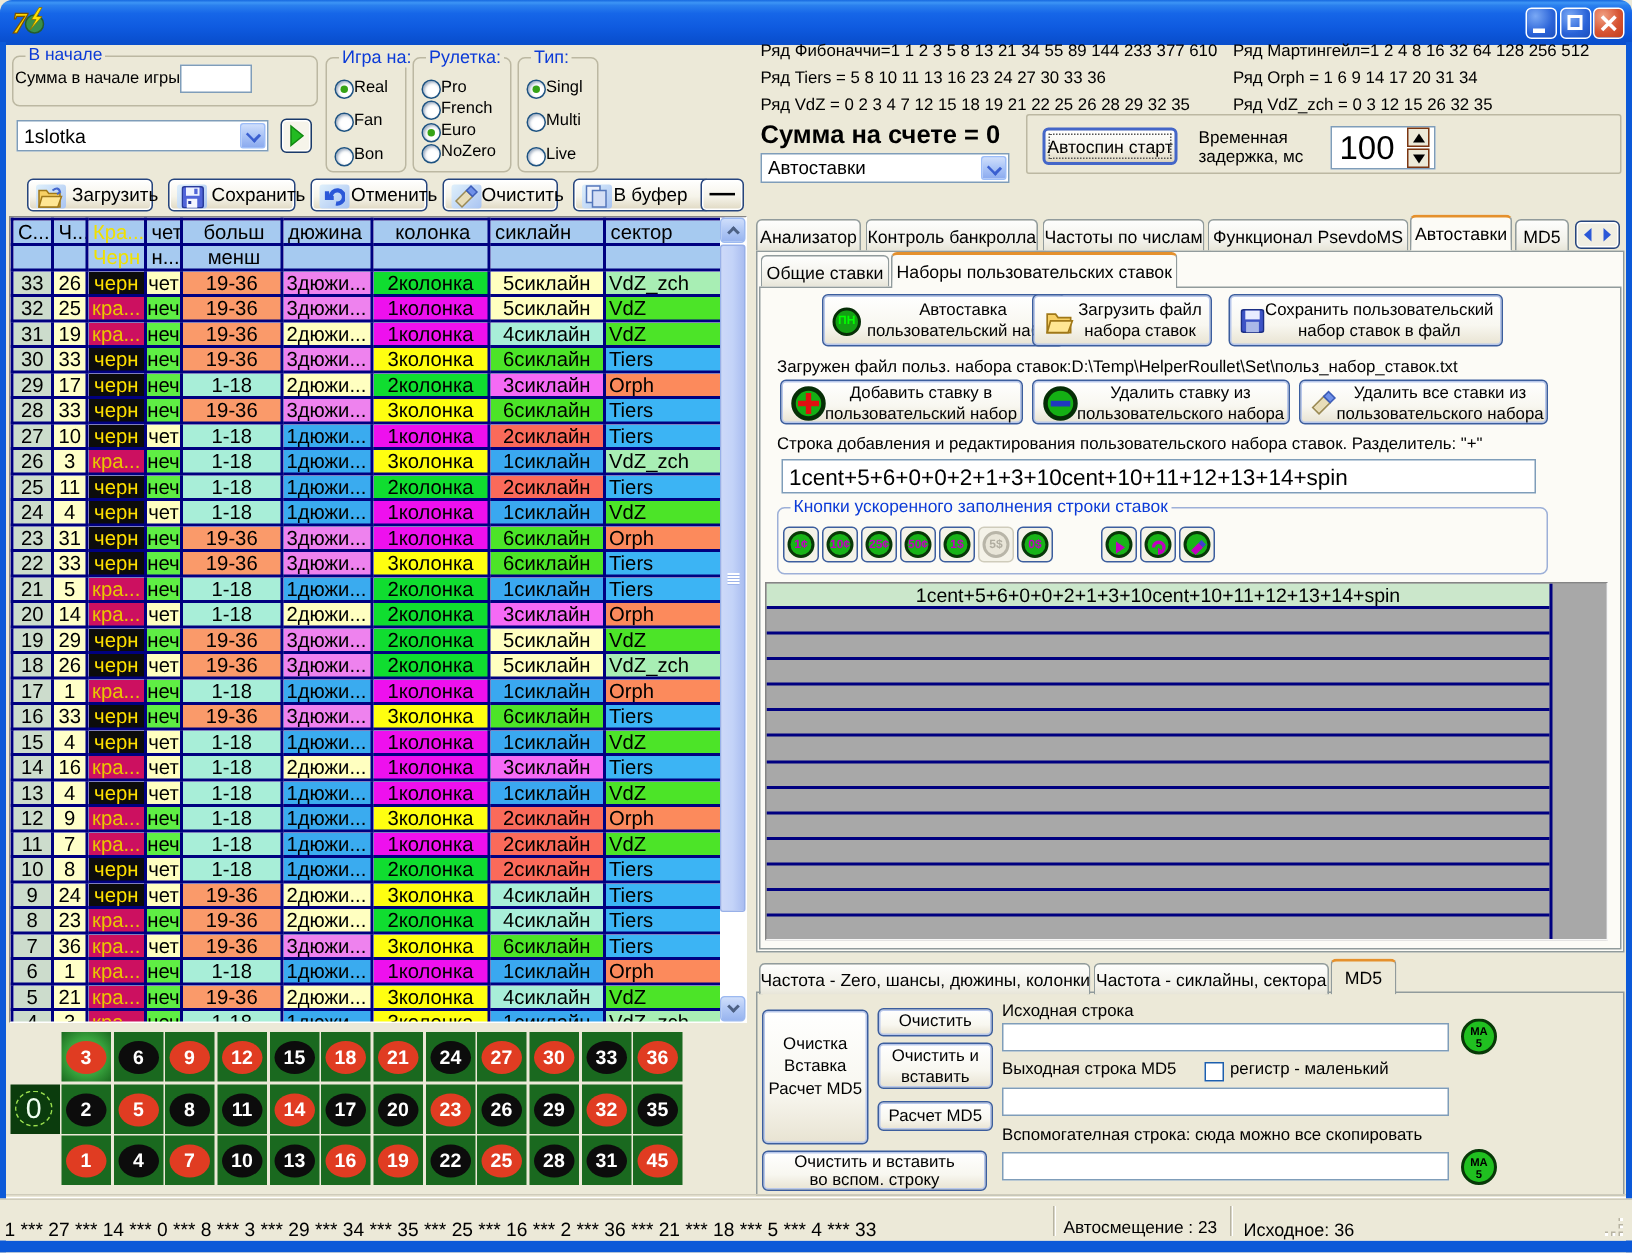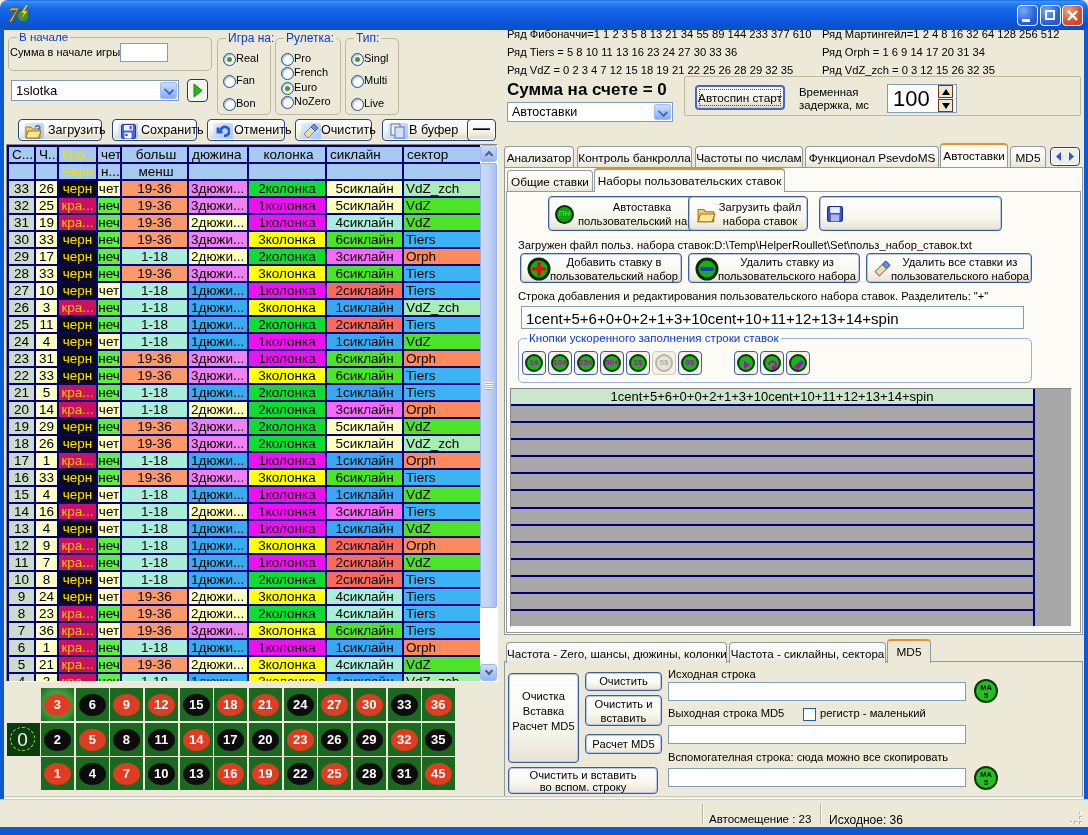--- a/index.html
+++ b/index.html
@@ -726,20 +726,21 @@
       <path d="M3 7 h13 l-2.5 7 H1 Z" fill="#ffe694" stroke="#a07818"></path>
     </svg>
  <div style="margin-left:24px;padding-top:3px;line-height:14px">Загрузить файл<br>набора ставок</div>
   </div>
 <div class="rbtn" style="left:819px;top:196px;width:183px;height:35px">
  <svg width="16" height="16" style="position:absolute;left:7px;top:9px" viewBox="0 0 15 15">
       <rect x="0.5" y="0.5" width="14" height="14" rx="1.5" fill="#3d53c5" stroke="#1c2f86"></rect>
       <rect x="3" y="1" width="9" height="5.5" fill="#e8ecff"></rect>
       <rect x="3.5" y="8" width="8" height="6.5" fill="#aab8e8"></rect>
     </svg>
+ <div style="margin-left:18px;padding-top:3px;line-height:14px">Сохранить пользовательский<br>набор ставок в файл</div>
   </div>
 <div class="lbl" style="left:518px;top:239px;font-size:11.2px">Загружен файл польз. набора ставок:D:\Temp\HelperRoullet\Set\польз_набор_ставок.txt</div>
 
 <div class="rbtn" style="left:520px;top:253px;width:162px;height:30px">
  <svg width="24" height="24" style="position:absolute;left:6px;top:3px" viewBox="0 0 24 24">
       <circle cx="12" cy="12" r="10" fill="#14b014" stroke="#062e06" stroke-width="3"></circle>
       <path d="M10.2 5 h3.6 v5.2 H19 v3.6 h-5.2 V19 h-3.6 v-5.2 H5 v-3.6 h5.2 Z" fill="#e01010"></path>
     </svg>
  <div style="margin-left:26px;padding-top:1px;line-height:14px">Добавить ставку в<br>пользовательский набор</div>
   </div>
@@ -858,20 +859,21 @@
 <div class="lbl" style="left:668px;top:751px">Вспомогателная строка: сюда можно все скопировать</div>
 <div class="inp" style="left:668px;top:768px;width:298px;height:19px"></div>
 <svg width="26" height="26" style="position:absolute;left:974px;top:766px">
     <ellipse cx="12" cy="12" rx="11" ry="11" fill="#20c020" stroke="#083808" stroke-width="2"></ellipse>
     <text x="12" y="11" font-size="7.5" font-weight="bold" text-anchor="middle" fill="#000">MA</text>
     <text x="12" y="19" font-size="7.5" font-weight="bold" text-anchor="middle" fill="#000">5</text>
   </svg>
 
 <div style="position:absolute;left:4px;top:796px;width:1080px;height:3px;border-top:1px solid #cfccbb;border-bottom:1px solid #fff"></div>
 <div class="statusbar">
+ <div class="lbl" style="left:3px;top:12px;font-size:12.8px">1 *** 27 *** 14 *** 0 *** 8 *** 3 *** 29 *** 34 *** 35 *** 25 *** 16 *** 2 *** 36 *** 21 *** 18 *** 5 *** 4 *** 33</div>
  <div class="ssep" style="left:702px"></div>
  <div class="lbl" style="left:709px;top:13px;font-size:11.5px">Автосмещение : 23</div>
  <div class="ssep" style="left:820px"></div>
  <div class="lbl" style="left:829px;top:13px;font-size:12px">Исходное: 36</div>
 </div>
 <svg width="14" height="14" style="position:absolute;left:1070px;top:812px">
     <g fill="#b8b4a2">
       <rect x="9" y="9" width="3" height="3"></rect>
       <rect x="9" y="4" width="3" height="3"></rect>
       <rect x="4" y="9" width="3" height="3"></rect>

